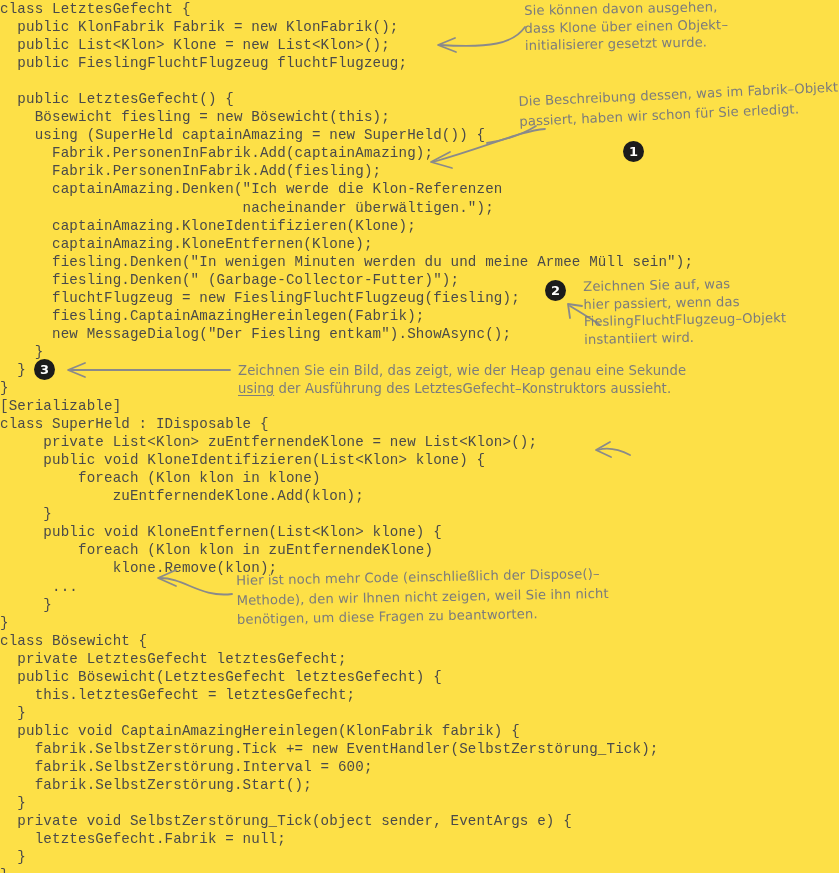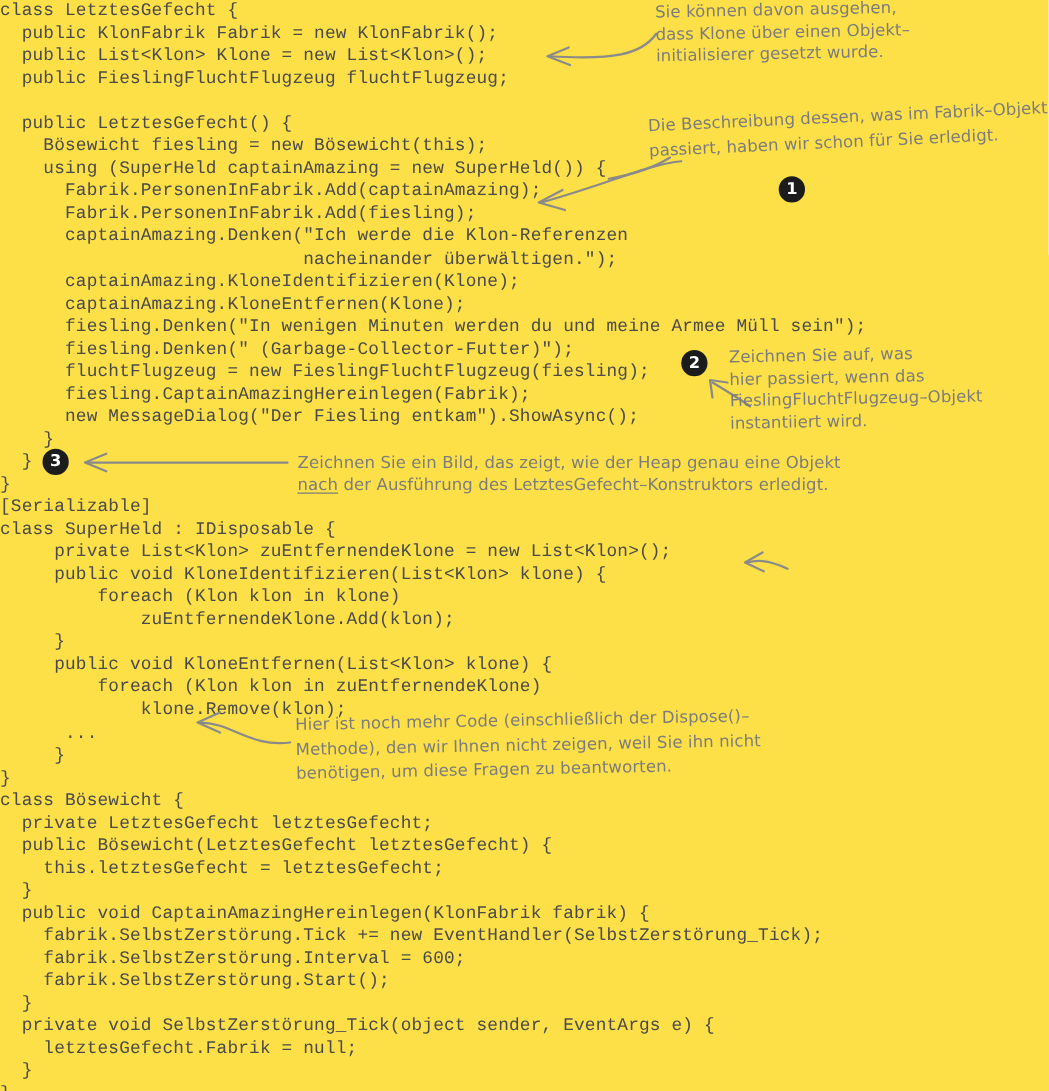--- a/index.html
+++ b/index.html
@@ -143,21 +143,21 @@
 initialisierer gesetzt wurde.</div>
 
   <div class="note skew2" style="left:518px; top:92px; width:325px; line-height:20px;">Die Beschreibung dessen, was im Fabrik–Objekt
 passiert, haben wir schon für Sie erledigt.</div>
 
   <div class="note skew" style="left:583px; top:278px; width:256px;">Zeichnen Sie auf, was
 hier passiert, wenn das
 FieslingFluchtFlugzeug–Objekt
 instantiiert wird.</div>
 
-  <div class="note" style="left:238px; top:362px; width:600px;"><span>Zeichnen Sie ein Bild, das zeigt, wie der Heap genau eine Objekt</span><br><u>nach</u><span> der Ausführung des LetztesGefecht–Konstruktors erledigt.</span></div>
+  <div class="note" style="left:238px; top:362px; width:600px;"><span>Zeichnen Sie ein Bild, das zeigt, wie der Heap genau eine Sekunde</span><br><u>using</u><span> der Ausführung des LetztesGefecht–Konstruktors aussieht.</span></div>
 
 
   <div class="note skew" style="left:236px; top:571px; width:603px; line-height:19.5px;">Hier ist noch mehr Code (einschließlich der Dispose()–
 Methode), den wir Ihnen nicht zeigen, weil Sie ihn nicht
 benötigen, um diese Fragen zu beantworten.</div>
 
   <div class="bullet" style="left:623px; top:141px;">1</div>
   <div class="bullet" style="left:545px; top:280px;">2</div>
   <div class="bullet" style="left:34px; top:359px;">3</div>
 

